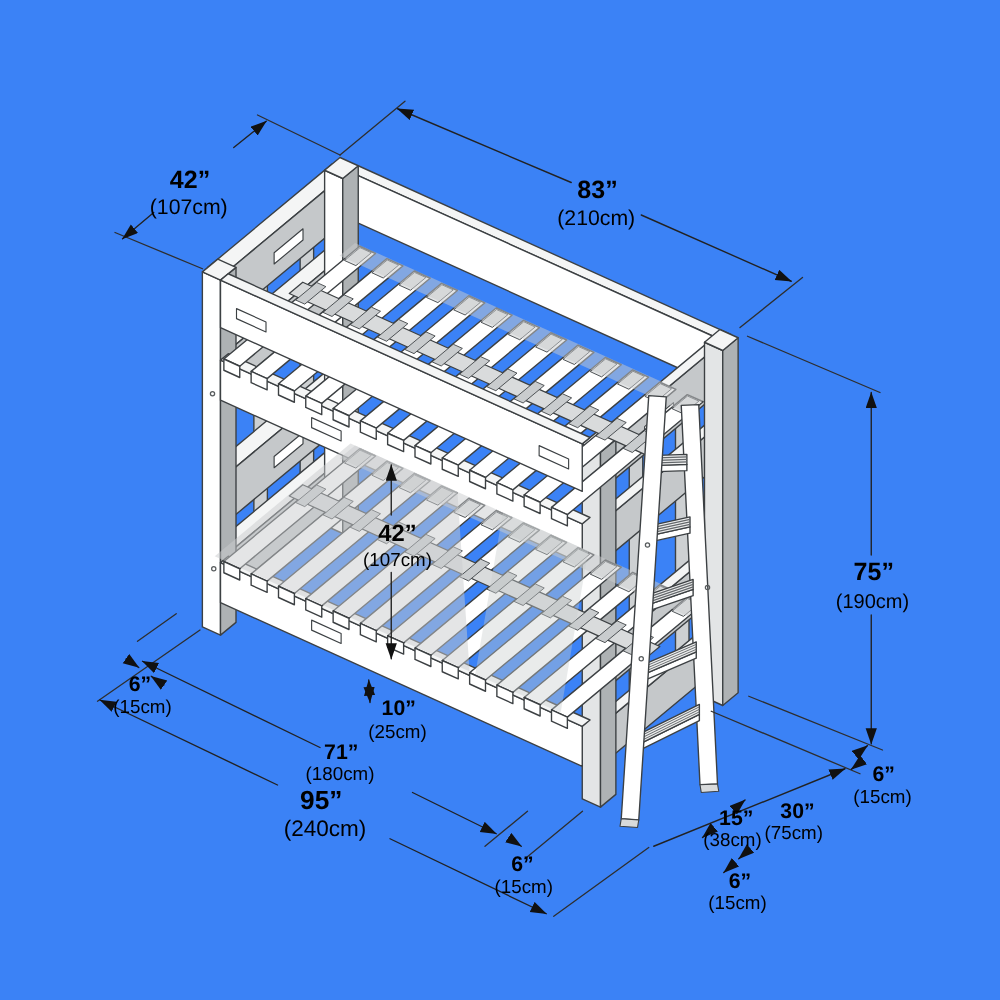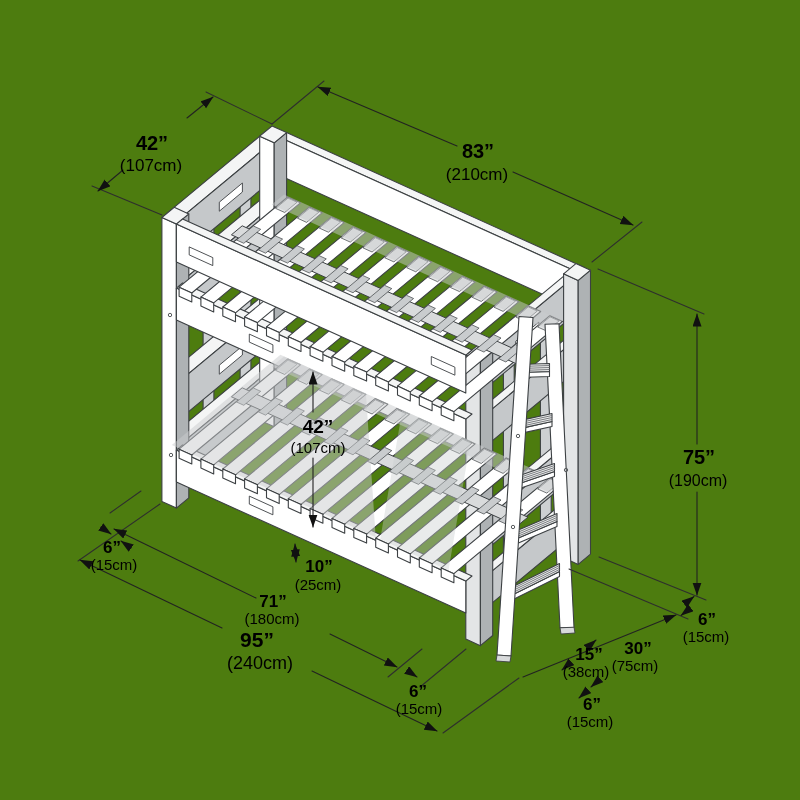--- a/index.html
+++ b/index.html
@@ -1,16 +1,16 @@
 <!DOCTYPE html>
 <html><head>
 <meta charset="utf-8">
 <style>
   html,body{margin:0;padding:0;background:#ffffff;}
-  .stage{position:relative;width:800px;height:800px;background:#4d7c0f;overflow:hidden;}
+  .stage{position:relative;width:800px;height:800px;background:#3b82f6;overflow:hidden;}
   svg{display:block;}
   .dl{fill:none;stroke:#222222;stroke-width:1.1;stroke-linecap:round;}
   .ext{fill:none;stroke:#2e2e2e;stroke-width:1.05;stroke-linecap:round;}
   text{font-family:"Liberation Sans","DejaVu Sans",sans-serif;fill:#000;}
   .tin{font-weight:700;}
   .f21{font-size:21px;} .f20{font-size:20px;} .f19{font-size:19px;}
   .f18{font-size:18px;} .f17{font-size:17px;} .f16{font-size:16px;} .f15{font-size:15px;}
 </style>
 </head>
 <body>

